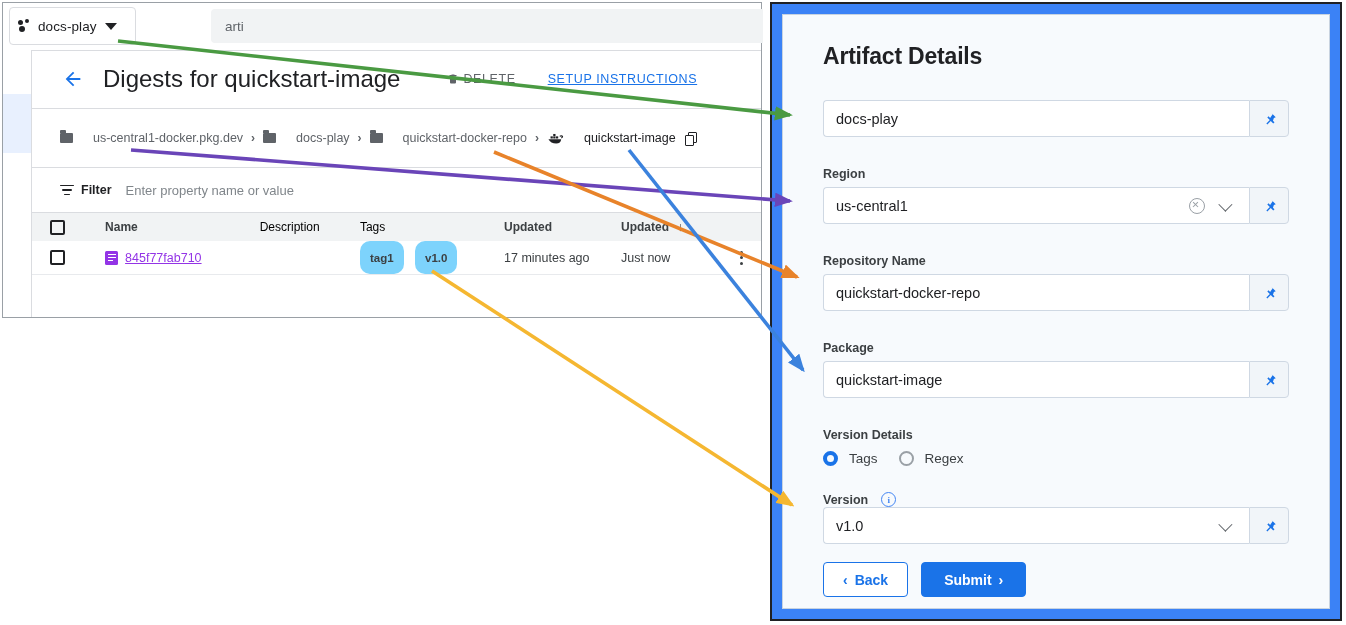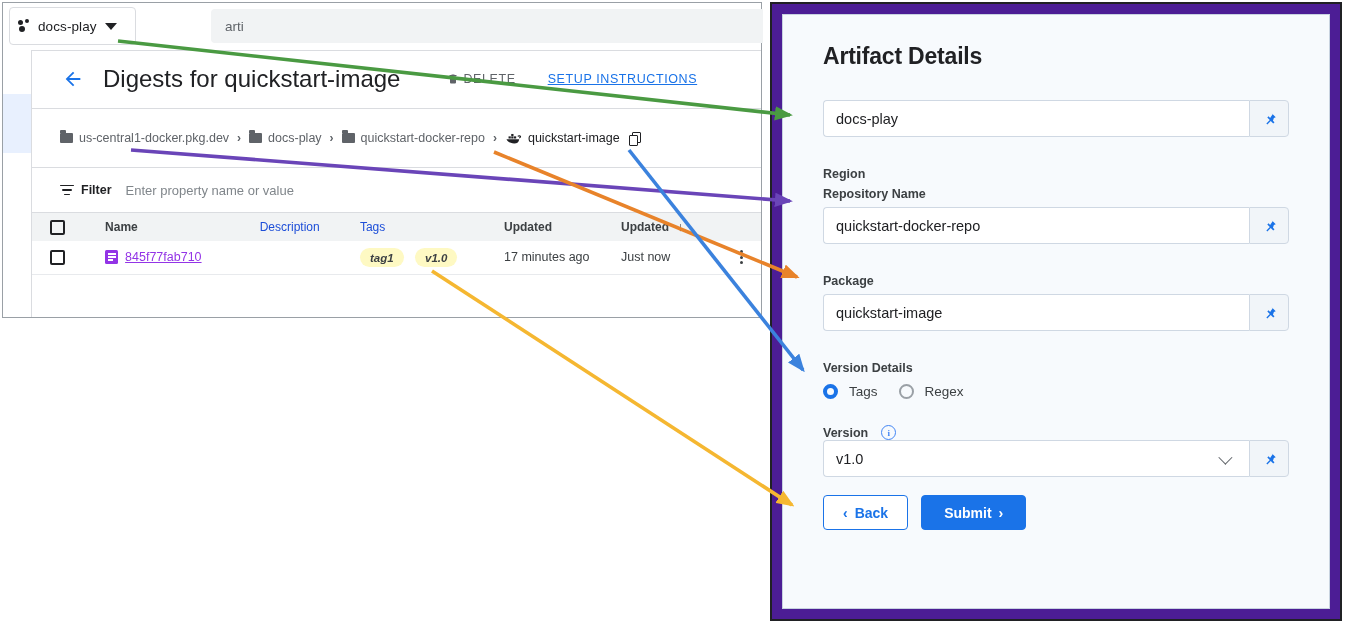--- a/index.html
+++ b/index.html
@@ -42,21 +42,21 @@
               align-items:center;justify-content:center;}
   #page-title{font-size:24px;color:#202124;margin-left:17px;white-space:nowrap;}
   #delete-btn{margin-left:47px;display:flex;align-items:center;gap:4px;
               font-size:12.5px;font-weight:500;letter-spacing:.6px;color:#5f6368;}
   #setup-link{margin-left:32px;font-size:12.5px;font-weight:500;letter-spacing:.6px;
               color:#1a73e8;text-decoration:underline;white-space:nowrap;}
 
   
   #crumb-row{height:59px;border-bottom:1px solid #dadce0;display:flex;align-items:center;
              padding-left:28px;box-sizing:border-box;}
-  .crumb{display:flex;align-items:center;gap:6px;font-size:12.5px;color:#5f6368;white-space:nowrap;}
+  .crumb{display:flex;align-items:center;gap:20px;font-size:12.5px;color:#5f6368;white-space:nowrap;}
   .crumb.last{color:#202124;}
   .crumb-sep{margin:0 8px;color:#5f6368;font-size:12px;font-weight:700;}
   .folder-ico{width:13px;height:10px;background:#5f6368;border-radius:1px;position:relative;flex:0 0 auto;}
   .folder-ico:before{content:"";position:absolute;left:0;top:-3px;width:6px;height:3px;
      background:#5f6368;border-radius:1px 1px 0 0;}
   .copy-ico{margin-left:9px;width:12px;height:13px;position:relative;flex:0 0 auto;}
   .copy-ico i{position:absolute;border:1.4px solid #202124;border-radius:1px;}
   .copy-ico i:nth-child(1){left:3px;top:0;width:7px;height:9px;background:#fff;}
   .copy-ico i:nth-child(2){left:0;top:3px;width:7px;height:9px;background:#fff;}
 
@@ -69,48 +69,48 @@
   #filter-ico i:nth-child(2){top:4.5px;width:10px;left:2px;}
   #filter-ico i:nth-child(3){top:9px;width:6px;left:4px;}
   #filter-label{font-size:12.5px;font-weight:700;color:#202124;}
   #filter-placeholder{font-size:13px;color:#80868b;margin-left:14px;}
 
   
   #tbl{width:100%;border-collapse:collapse;table-layout:fixed;}
   #tbl th,#tbl td{text-align:left;font-weight:400;padding:0;vertical-align:middle;}
   #tbl thead tr{height:28px;background:#f1f3f4;}
   #tbl thead th{font-size:12px;font-weight:700;color:#3c4043;}
-  #tbl thead th.muted{font-weight:400;color:#1d4ed8;}
+  #tbl thead th.muted{font-weight:400;color:#000000;}
   #tbl tbody tr{height:33px;border-bottom:1px solid #e8eaed;}
   .col-chk{width:52px;padding-left:18px!important;}
   .col-name{width:148px;}
   .col-desc{width:96px;}
   .col-tags{width:138px;}
   .col-created{width:112px;}
   .col-updated{width:96px;}
   .col-menu{width:38px;}
   .chk{width:15px;height:15px;border:2px solid #202124;border-radius:2px;box-sizing:border-box;display:block;}
   .digest-cell{display:flex;align-items:center;gap:7px;}
   .digest-ico{width:13px;height:14px;background:#9334e6;border-radius:1.5px;position:relative;flex:0 0 auto;}
   .digest-ico i{position:absolute;left:2.5px;height:1.4px;background:#fff;}
   .digest-ico i:nth-child(1){top:3px;width:8px;}
   .digest-ico i:nth-child(2){top:6px;width:8px;}
   .digest-ico i:nth-child(3){top:9px;width:5px;}
   .digest-link{font-size:12.5px;color:#9334e6;text-decoration:underline;}
-  .tag-pill{display:inline-flex;align-items:center;justify-content:center;height:19px;
-      padding:0 10px;border-radius:10px;background:#fef9c3;font-size:11.5px;
-      font-weight:700;color:#3c4043;margin-right:7px;font-style:italic;}
+  .tag-pill{display:inline-flex;align-items:center;justify-content:center;height:33px;
+      padding:0 10px;border-radius:10px;background:#7dd3fc;font-size:11.5px;
+      font-weight:700;color:#3c4043;margin-right:7px;}
   .cell-txt{font-size:12.5px;color:#3c4043;}
   .sort-arrow{margin-left:5px;font-size:12px;color:#202124;font-weight:700;}
   .kebab{display:flex;flex-direction:column;gap:2.5px;align-items:center;}
   .kebab i{width:3px;height:3px;border-radius:50%;background:#3c4043;display:block;}
 
   
   #panel{position:absolute;left:770px;top:2px;width:572px;height:619px;
-         background:#4c1d95;border:2px solid #202124;box-sizing:border-box;}
+         background:#3b82f6;border:2px solid #202124;box-sizing:border-box;}
   #panel-inner{position:absolute;left:10px;top:10px;right:10px;bottom:10px;
      border:1px solid #c8d3e0;background:#f7fafd;box-sizing:border-box;
      padding:28px 40px 0 40px;}
   #panel-title{font-size:23px;font-weight:700;color:#202124;letter-spacing:-.2px;margin:0 0 30px 0;}
 
   .fld-label{font-size:12.5px;font-weight:700;color:#3c4043;margin-bottom:6px;}
   .fld-wrap{display:flex;align-items:stretch;height:37px;margin-bottom:30px;}
   .fld-box{flex:1 1 auto;border:1px solid #cfd8e3;border-right:none;background:#fff;
      border-radius:4px 0 0 4px;display:flex;align-items:center;padding:0 12px;
      font-size:14.5px;color:#202124;box-sizing:border-box;min-width:0;}
@@ -300,20 +300,32 @@
         <span class="val">docs-play</span>
       </div>
       <div class="pin-btn">
         <svg width="15" height="15" viewBox="0 0 24 24" aria-hidden="true">
           <path d="M14 2l8 8-3 1-1.5 4.5L20 18l-2 2-4-4-5.5 5.5L7 20l5.5-5.5-4-4 2-2 2.5 2.5L17 5z" fill="#1a73e8"></path>
         </svg>
       </div>
     </div>
 
     <div class="fld-label">Region</div>
+    <div class="fld-wrap">
+      <div class="fld-box">
+        <span class="val">us-central1</span>
+        <span class="clear-ico"></span>
+        <span class="chev"></span>
+      </div>
+      <div class="pin-btn">
+        <svg width="15" height="15" viewBox="0 0 24 24" aria-hidden="true">
+          <path d="M14 2l8 8-3 1-1.5 4.5L20 18l-2 2-4-4-5.5 5.5L7 20l5.5-5.5-4-4 2-2 2.5 2.5L17 5z" fill="#1a73e8"></path>
+        </svg>
+      </div>
+    </div>
 
     <div class="fld-label">Repository Name</div>
     <div class="fld-wrap">
       <div class="fld-box">
         <span class="val">quickstart-docker-repo</span>
       </div>
       <div class="pin-btn">
         <svg width="15" height="15" viewBox="0 0 24 24" aria-hidden="true">
           <path d="M14 2l8 8-3 1-1.5 4.5L20 18l-2 2-4-4-5.5 5.5L7 20l5.5-5.5-4-4 2-2 2.5 2.5L17 5z" fill="#1a73e8"></path>
         </svg>

